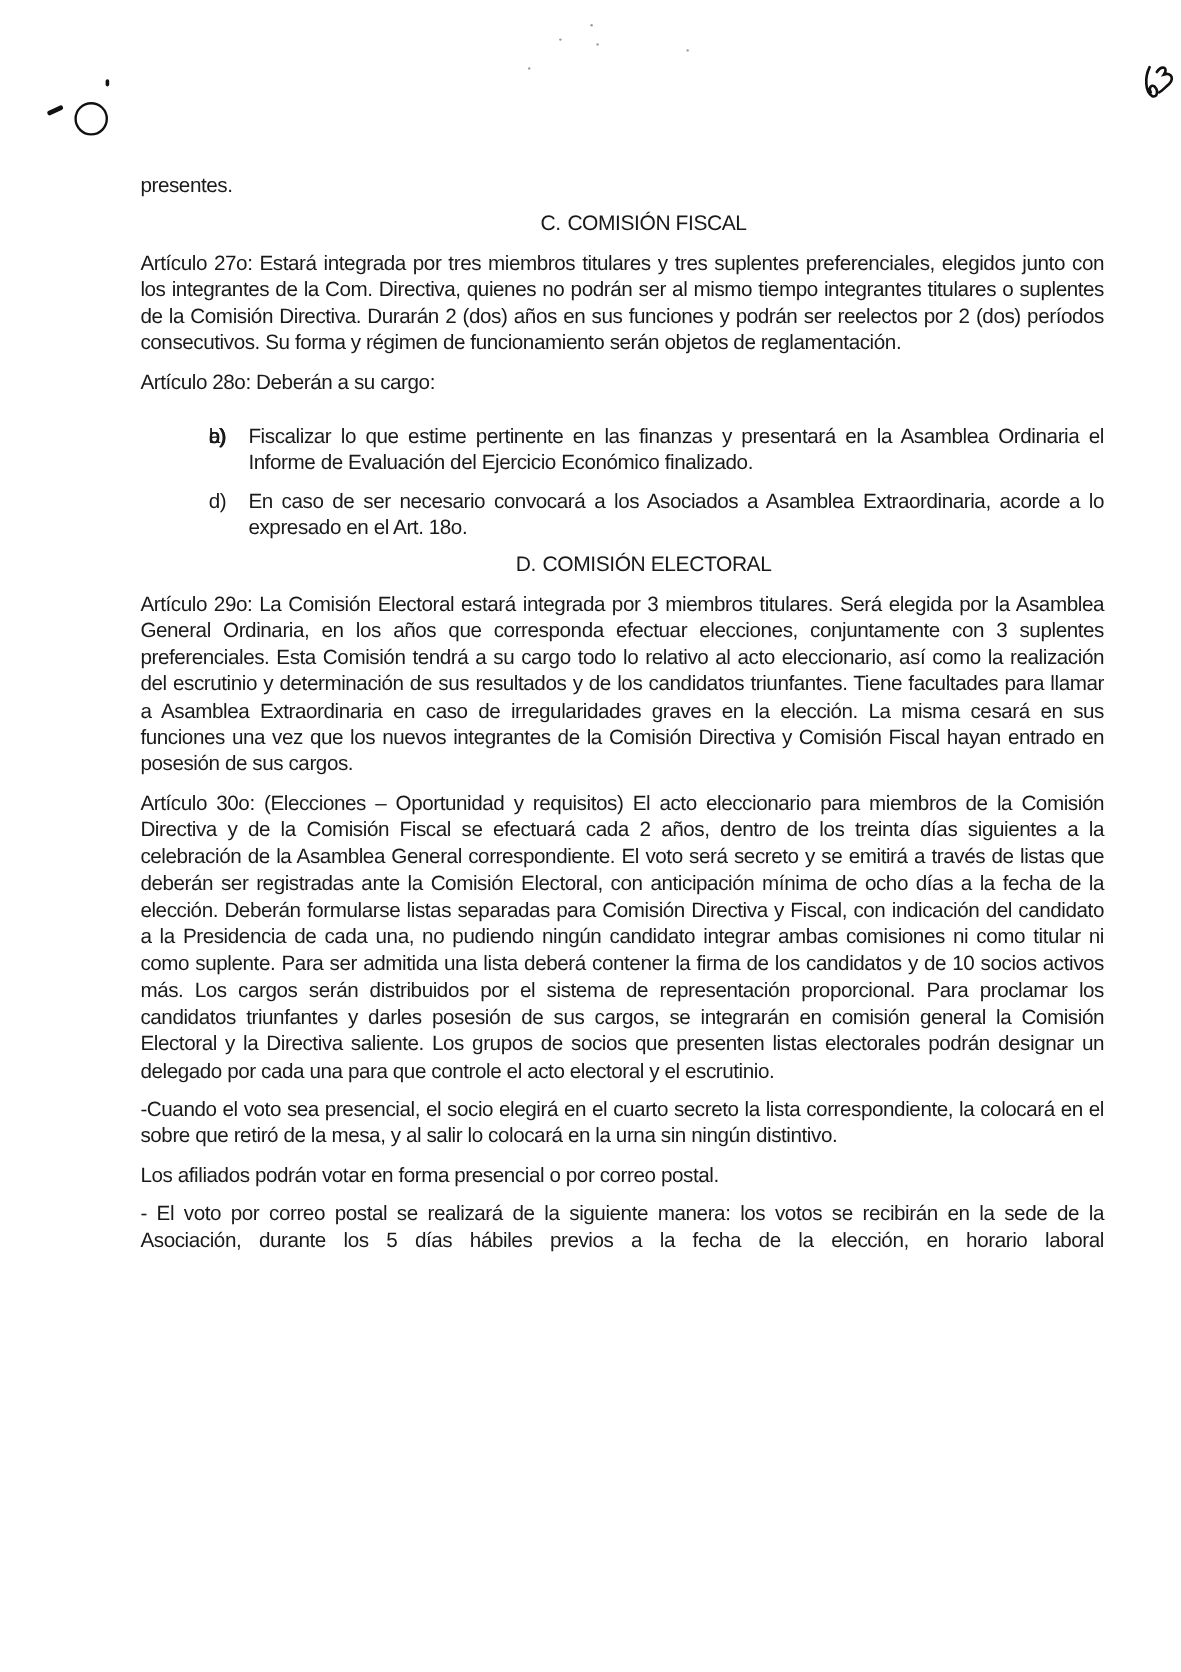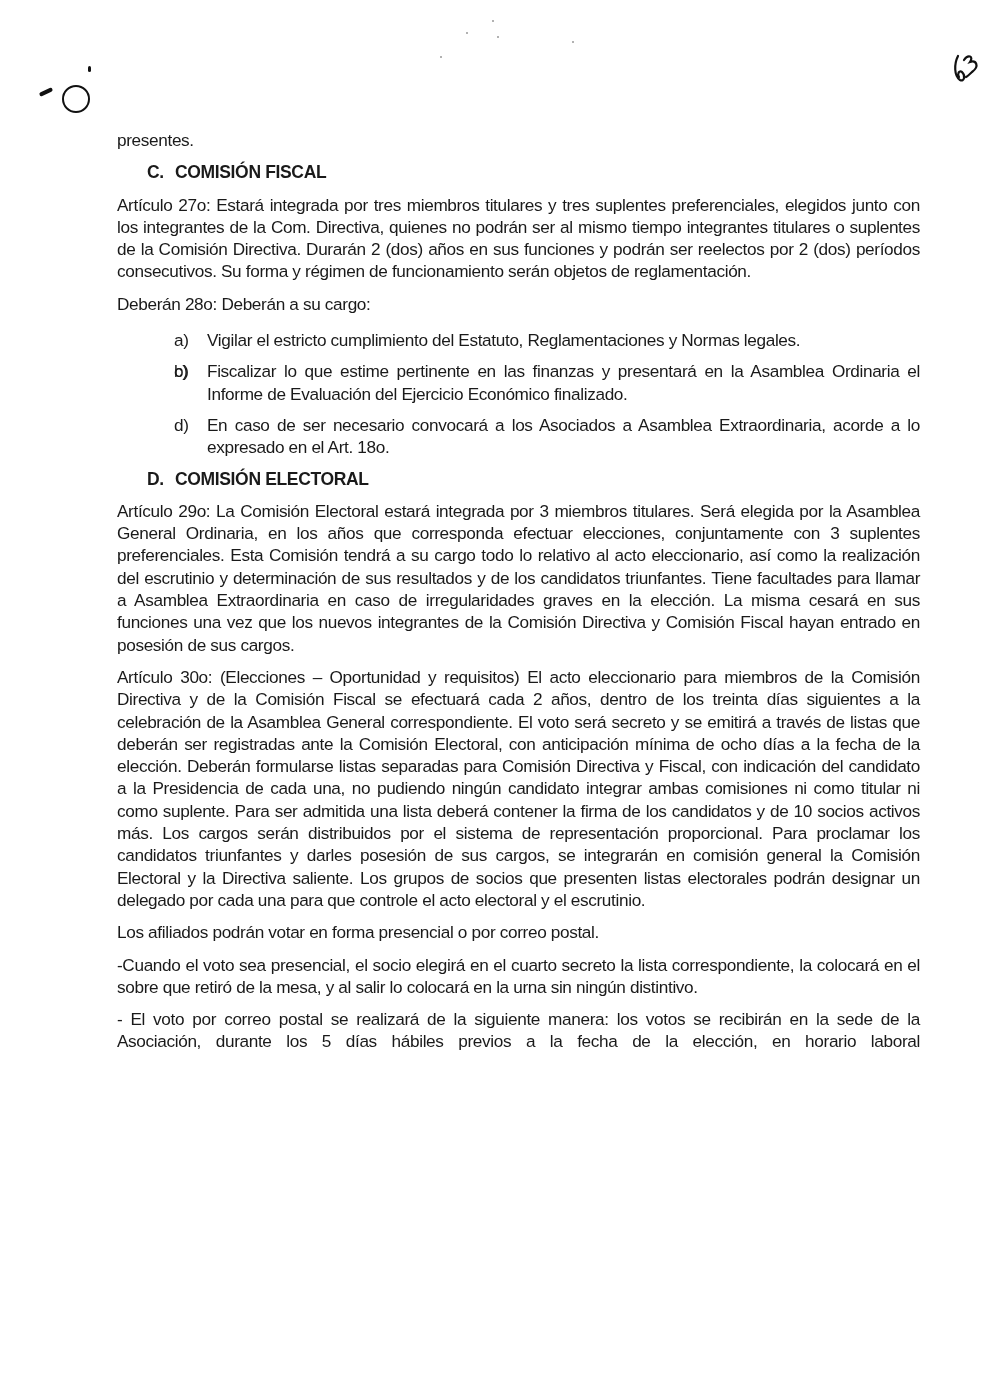--- a/index.html
+++ b/index.html
@@ -17,37 +17,38 @@
     }
     .page {
       position: absolute;
       left: 0; top: 0;
       width: 984px;
       height: 1393px;
     }
     .content {
       position: absolute;
       left: 117px;
-      top: 129px;
+      top: 143px;
       width: 803px;
       font-size: 17.2px;
       line-height: 22.3px;
       letter-spacing: -0.35px;
       transform-origin: 0 0;
     }
     .para {
       margin: 0 0 10px 0;
       text-align: justify;
     }
     .para.last-line-left { text-align-last: left; }
     .heading {
-      font-weight: bold;
+      font-weight: normal;
       margin: 0 0 10px 0;
       padding-left: 30px;
       font-size: 17.5px;
+      text-align: center;
     }
     .heading .letter {
       display: inline-block;
       width: 28px;
     }
     .art-label { font-weight: normal; }
     .list {
       margin: 0 0 8px 0;
       padding: 0;
       list-style: none;
@@ -134,29 +135,28 @@
 
     <div class="heading">
       <span class="letter">C.</span><span>COMISIÓN FISCAL</span>
     </div>
 
     <p class="para last-line-left">
       <span class="art-label">Artículo 27o:</span><span> Estará integrada por tres miembros titulares y tres suplentes preferenciales, elegidos junto con los integrantes de la Com. Directiva, quienes no podrán ser al mismo tiempo integrantes titulares o suplentes de la Comisión Directiva. Durarán 2 (dos) años en sus funciones y podrán ser reelectos por 2 (dos) períodos consecutivos. Su forma y régimen de funcionamiento serán objetos de reglamentación.</span>
     </p>
 
     <p class="para">
-      <span class="art-label">Deberán 28o:</span><span> Deberán a su cargo:</span>
+      <span class="art-label">Artículo 28o:</span><span> Deberán a su cargo:</span>
     </p>
 
     <div class="gap-small"></div>
 
     <ul class="list">
       <li class="list-item">
         <span class="marker">a)</span>
-        <span>Vigilar el estricto cumplimiento del Estatuto, Reglamentaciones y Normas legales.</span>
       </li>
       <li class="list-item">
         <span class="marker">b)</span>
       </li>
       <li class="list-item">
         <span class="marker">c)</span>
         <span>Fiscalizar lo que estime pertinente en las finanzas y presentará en la Asamblea Ordinaria el Informe de Evaluación del Ejercicio Económico finalizado.</span>
       </li>
       <li class="list-item">
         <span class="marker">d)</span>
@@ -170,20 +170,20 @@
 
     <p class="para last-line-left">
       <span class="art-label">Artículo 29o:</span><span> La Comisión Electoral estará integrada por 3 miembros titulares. Será elegida por la Asamblea General Ordinaria, en los años que corresponda efectuar elecciones, conjuntamente con 3 suplentes preferenciales. Esta Comisión tendrá a su cargo todo lo relativo al acto eleccionario, así como la realización del escrutinio y determinación de sus resultados y de los candidatos triunfantes. Tiene facultades para llamar a Asamblea Extraordinaria en caso de irregularidades graves en la elección. La misma cesará en sus funciones una vez que los nuevos integrantes de la Comisión Directiva y Comisión Fiscal hayan entrado en posesión de sus cargos.</span>
     </p>
 
 
     <p class="para last-line-left">
       <span class="art-label">Artículo 30o: (Elecciones – Oportunidad y requisitos)</span><span> El acto eleccionario para miembros de la Comisión Directiva y de la Comisión Fiscal se efectuará cada 2 años, dentro de los treinta días siguientes a la celebración de la Asamblea General correspondiente. El voto será secreto y se emitirá a través de listas que deberán ser registradas ante la Comisión Electoral, con anticipación mínima de ocho días a la fecha de la elección. Deberán formularse listas separadas para Comisión Directiva y Fiscal, con indicación del candidato a la Presidencia de cada una, no pudiendo ningún candidato integrar ambas comisiones ni como titular ni como suplente. Para ser admitida una lista deberá contener la firma de los candidatos y de 10 socios activos más. Los cargos serán distribuidos por el sistema de representación proporcional. Para proclamar los candidatos triunfantes y darles posesión de sus cargos, se integrarán en comisión general la Comisión Electoral y la Directiva saliente. Los grupos de socios que presenten listas electorales podrán designar un delegado por cada una para que controle el acto electoral y el escrutinio.</span>
     </p>
 
+    <p class="para last-line-left">-Cuando el voto sea presencial, el socio elegirá en el cuarto secreto la lista correspondiente, la colocará en el sobre que retiró de la mesa, y al salir lo colocará en la urna sin ningún distintivo.</p>
+
     <p class="para last-line-left">Los afiliados podrán votar en forma presencial o por correo postal.</p>
-
-    <p class="para last-line-left">-Cuando el voto sea presencial, el socio elegirá en el cuarto secreto la lista correspondiente, la colocará en el sobre que retiró de la mesa, y al salir lo colocará en la urna sin ningún distintivo.</p>
 
     <p class="para" style="text-align-last: justify;">- El voto por correo postal se realizará de la siguiente manera: los votos se recibirán en la sede de la Asociación, durante los 5 días hábiles previos a la fecha de la elección, en horario laboral</p>
 
   </div>
 </div>
 
 </body></html>

